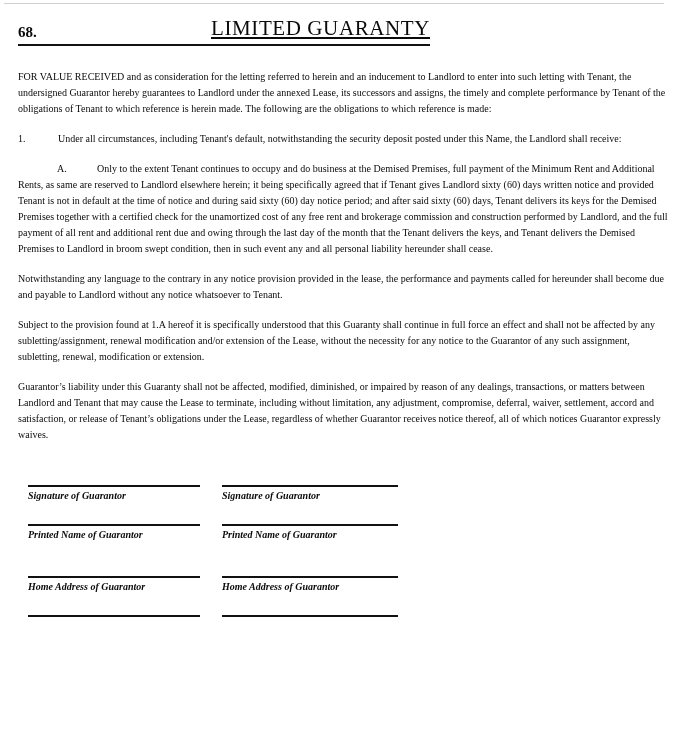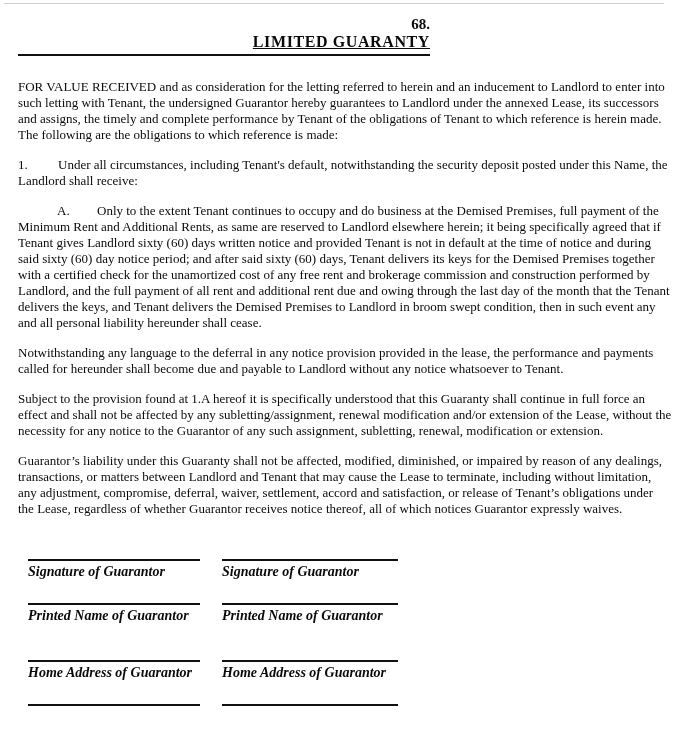--- a/index.html
+++ b/index.html
@@ -24,38 +24,37 @@
     padding: 16px 17px 0 18px;
   }
   
   .header-rule {
     width: 412px;
     display: flex;
     justify-content: space-between;
     align-items: flex-end;
     border-bottom: 2px solid #111;
     padding-bottom: 3px;
-    flex-direction: column;
   }
   .doc-number {
     font-size: 15px;
     font-weight: bold;
   }
   .doc-title {
-    font-size: 16px;
-    font-weight: bold;
+    font-size: 21px;
+    font-weight: normal;
     letter-spacing: .6px;
     text-decoration: underline;
   }
   
   .body-text {
     margin-top: 23px;
   }
   p.para {
-    font-size: 13px;
+    font-size: 10px;
     line-height: 16px;
     margin: 0 0 14px 0;
     text-align: left;
   }
   .tab-label {
     display: inline-block;
     width: 40px;
   }
   .tab-label.indent-1 {
     margin-left: 39px;
@@ -75,21 +74,21 @@
   .sig-cell {
     border-top: 2px solid #111;
     padding-top: 3px;
     width: 172px;
   }
   .sig-cell.right {
     margin-left: 22px;
     width: 176px;
   }
   .sig-label {
-    font-size: 14px;
+    font-size: 10px;
     font-weight: bold;
     font-style: italic;
     white-space: nowrap;
   }
 </style>
 </head>
 <body>
 
 <div class="scan-artifact-top"></div>
 
@@ -101,21 +100,21 @@
   </div>
 
   <div class="body-text">
 
     <p class="para">FOR VALUE RECEIVED and as consideration for the letting referred to herein and an inducement to Landlord to enter into such letting with Tenant, the undersigned Guarantor hereby guarantees to Landlord under the annexed Lease, its successors and assigns, the timely and complete performance by Tenant of the obligations of Tenant to which reference is herein made.  The following are the obligations to which reference is made:</p>
 
     <p class="para"><span class="tab-label">1.</span><span>Under all circumstances, including Tenant's default, notwithstanding the security deposit posted under this Name, the Landlord shall receive:</span></p>
 
     <p class="para"><span class="tab-label indent-1">A.</span><span>Only to the extent Tenant continues to occupy and do business at the Demised Premises, full payment of the Minimum Rent and Additional Rents, as same are reserved to Landlord elsewhere herein; it being specifically agreed that if Tenant gives Landlord sixty (60) days written notice and provided Tenant is not in default at the time of notice and during said sixty (60) day notice period;  and after said sixty (60) days, Tenant delivers its keys for the Demised Premises together with a certified check for the unamortized cost of any free rent and brokerage commission and construction performed by Landlord, and the full payment of all rent and additional rent due and owing through the last day of the month that the Tenant delivers the keys, and Tenant delivers the Demised Premises to Landlord in broom swept condition, then in such event any and all personal liability hereunder shall cease.</span></p>
 
-    <p class="para">Notwithstanding any language to the deferral in any notice provision provided in the lease, the performance and payments called for hereunder shall become due and payable to Landlord without any notice whatsoever to Tenant.</p>
+    <p class="para">Notwithstanding any language to the contrary in any notice provision provided in the lease, the performance and payments called for hereunder shall become due and payable to Landlord without any notice whatsoever to Tenant.</p>
 
     <p class="para">Subject to the provision found at 1.A hereof it is specifically understood that this Guaranty shall continue in full force an effect and shall not be affected by any subletting/assignment, renewal modification and/or extension of the Lease, without the necessity for any notice to the Guarantor of any such assignment, subletting, renewal, modification or extension.</p>
 
     <p class="para">Guarantor’s liability under this Guaranty shall not be affected, modified, diminished, or impaired by reason of any dealings, transactions, or matters between Landlord and Tenant that may cause the Lease to terminate, including without limitation, any adjustment, compromise, deferral, waiver, settlement, accord and satisfaction, or release of Tenant’s obligations under the Lease, regardless of whether Guarantor receives notice thereof, all of which notices Guarantor expressly waives.</p>
 
   </div>
 
   <div class="sig-section">
 
     <div class="sig-row">

